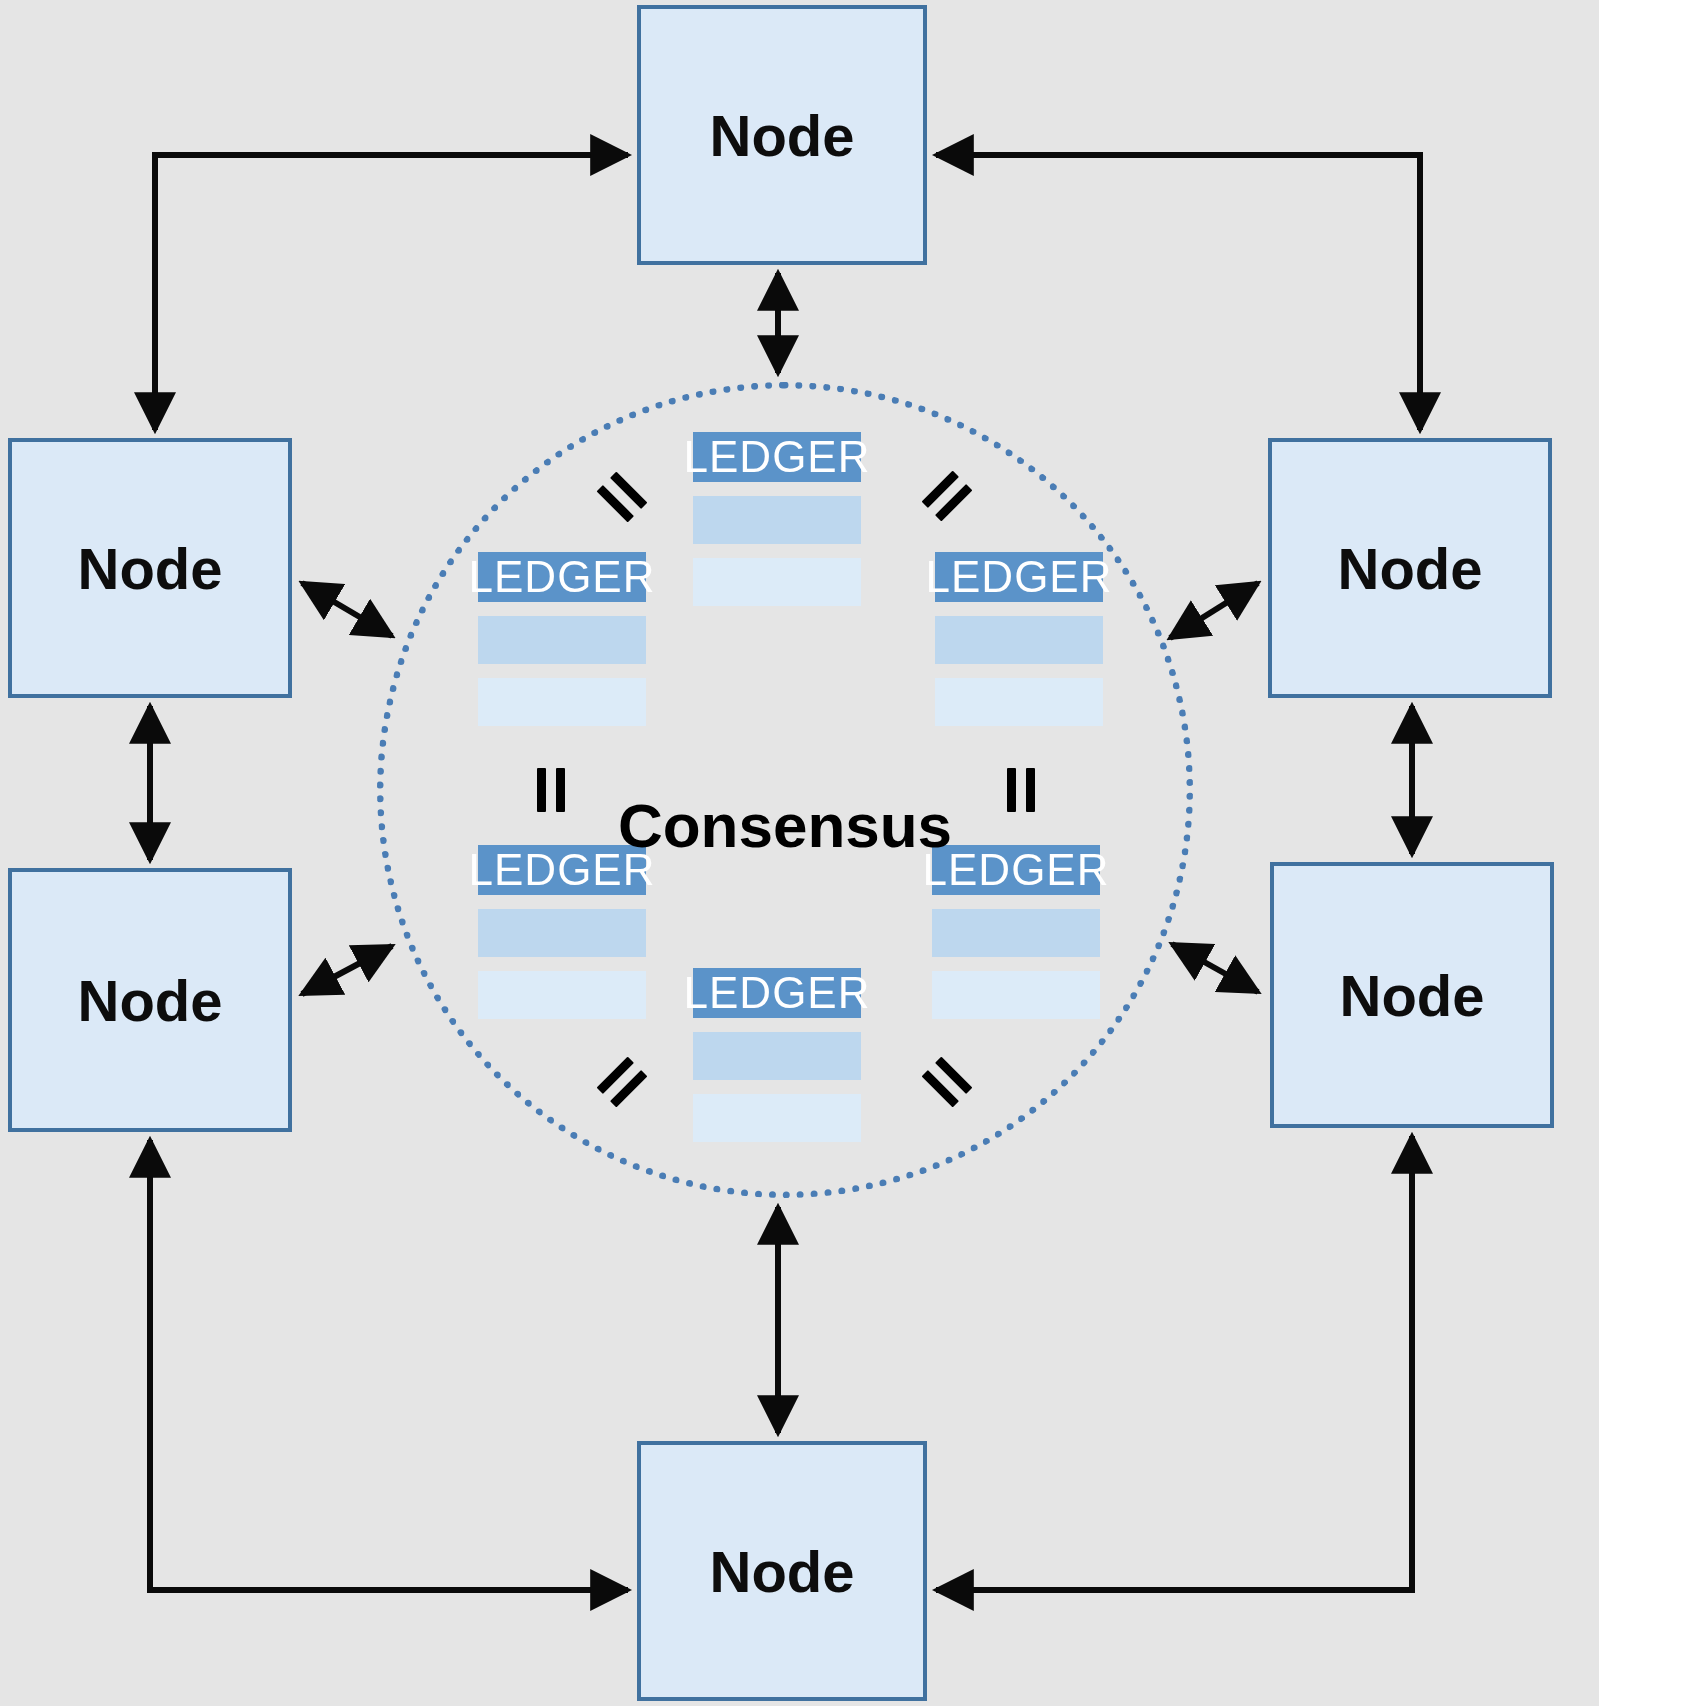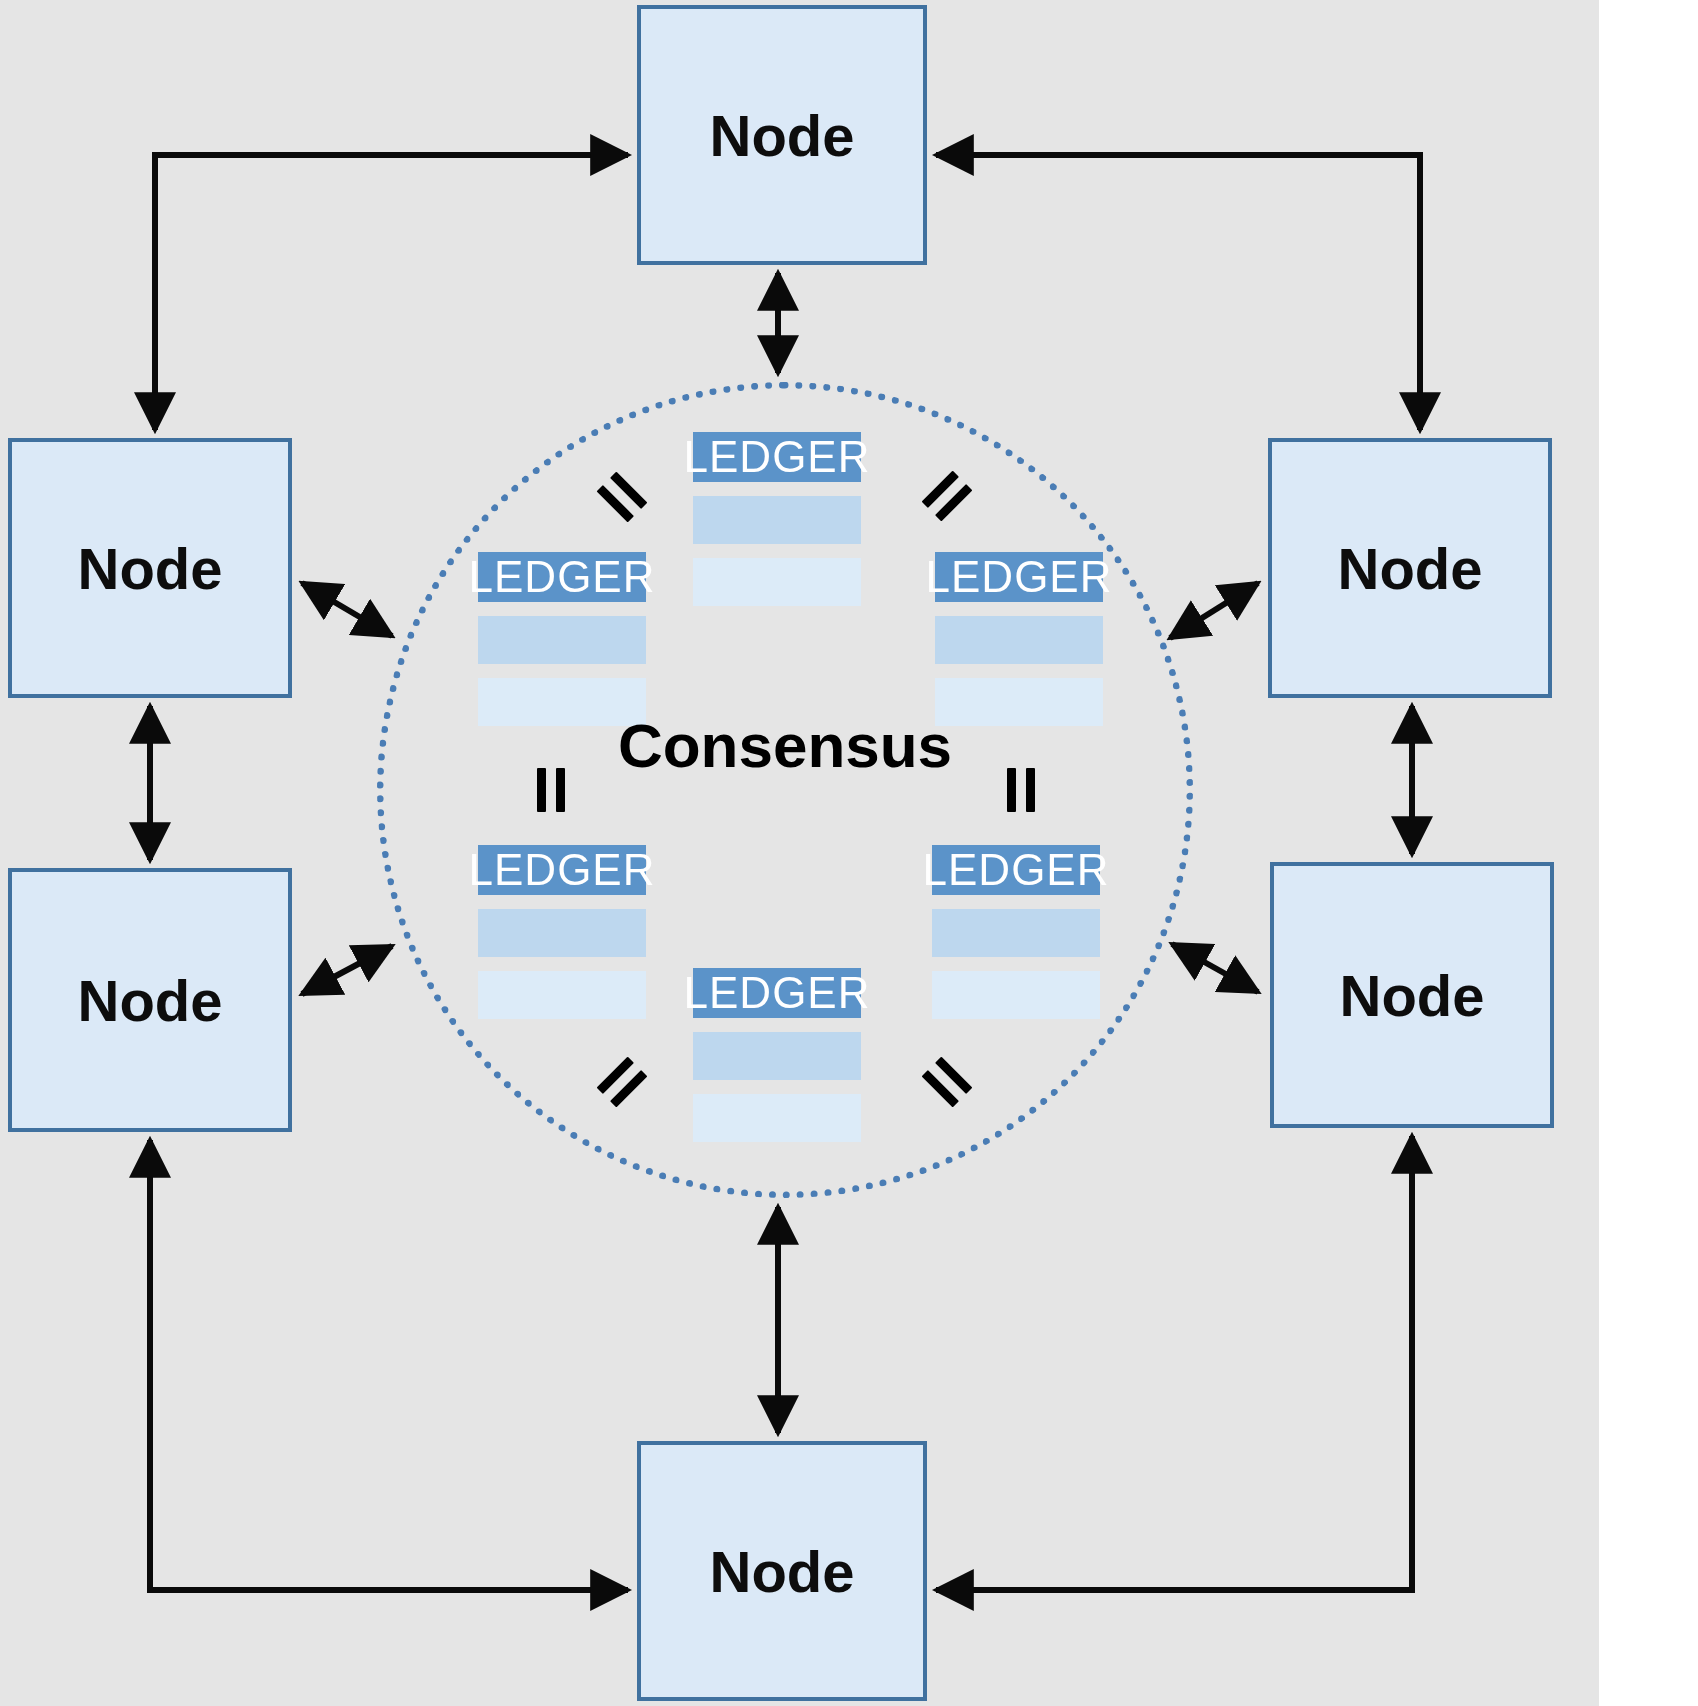--- a/index.html
+++ b/index.html
@@ -49,21 +49,21 @@
   .circle {
     position: absolute;
     left: 377px; top: 382px;
     width: 816px; height: 816px;
     border: 7px dotted var(--circle-dot, #4a7db5);
     border-radius: 50%;
   }
 
   .consensus {
     position: absolute;
-    left: 785px; top: 745px;
+    left: 785px; top: 825px;
     transform: translate(-50%, -50%);
     font-size: 62px;
     font-weight: bold;
     color: #000000;
     white-space: nowrap;
   }
 
   .ledger { position: absolute; width: 168px; }
   .ledger .hdr {
     height: 50px;

